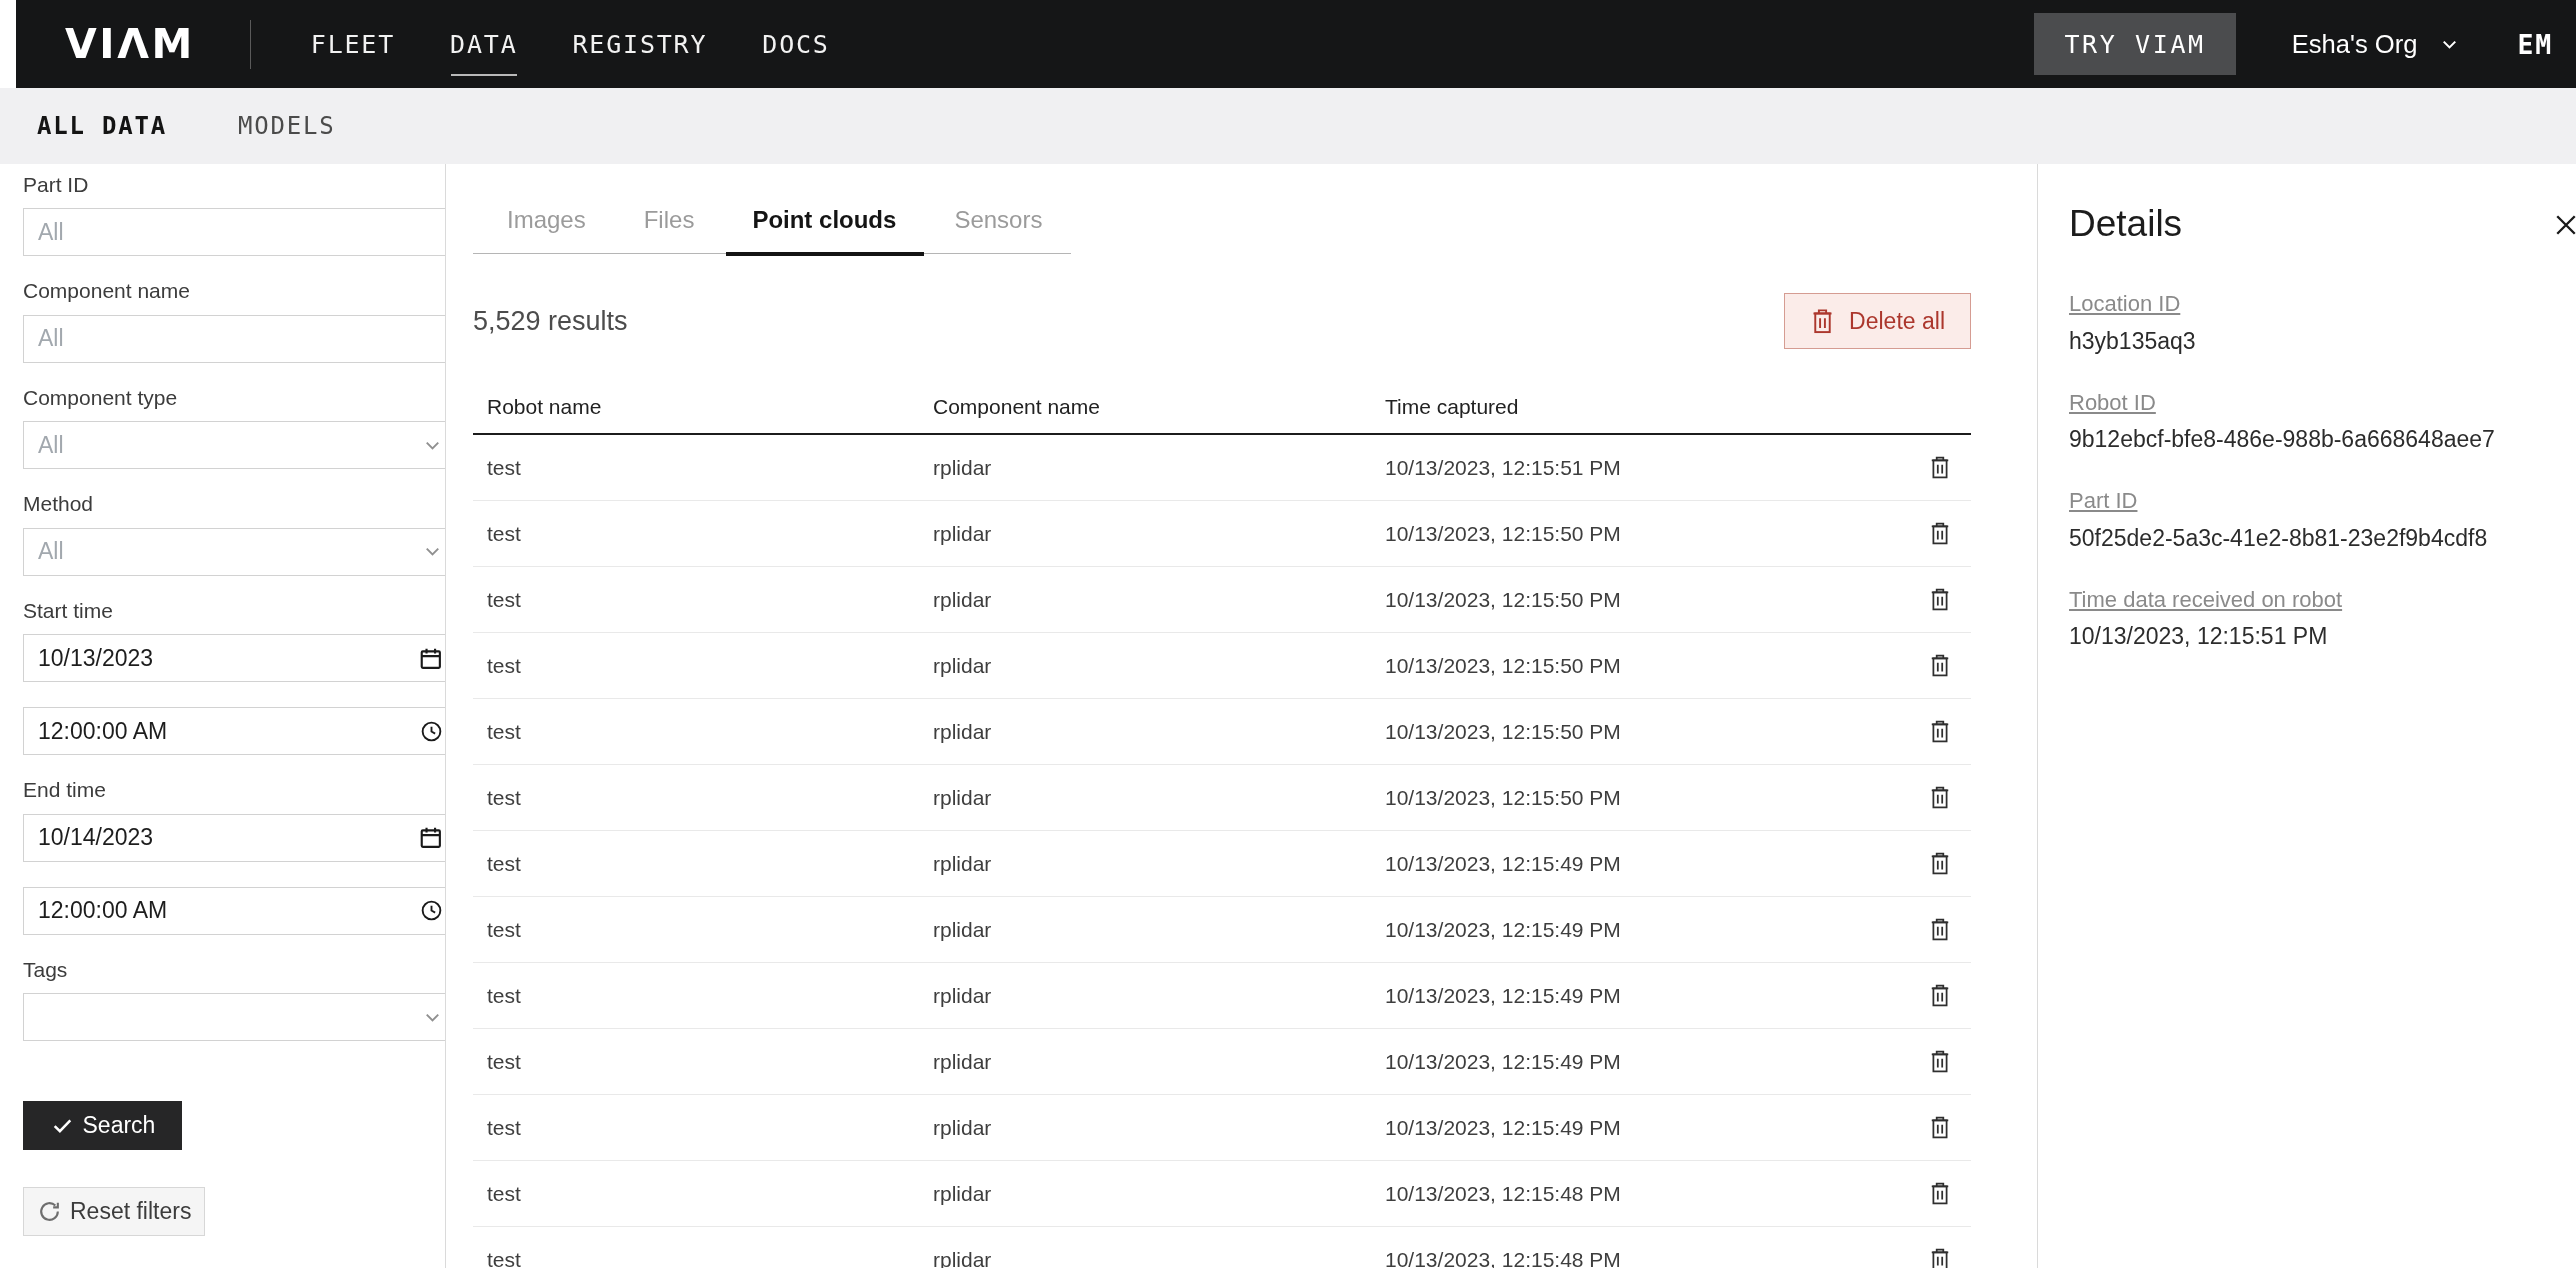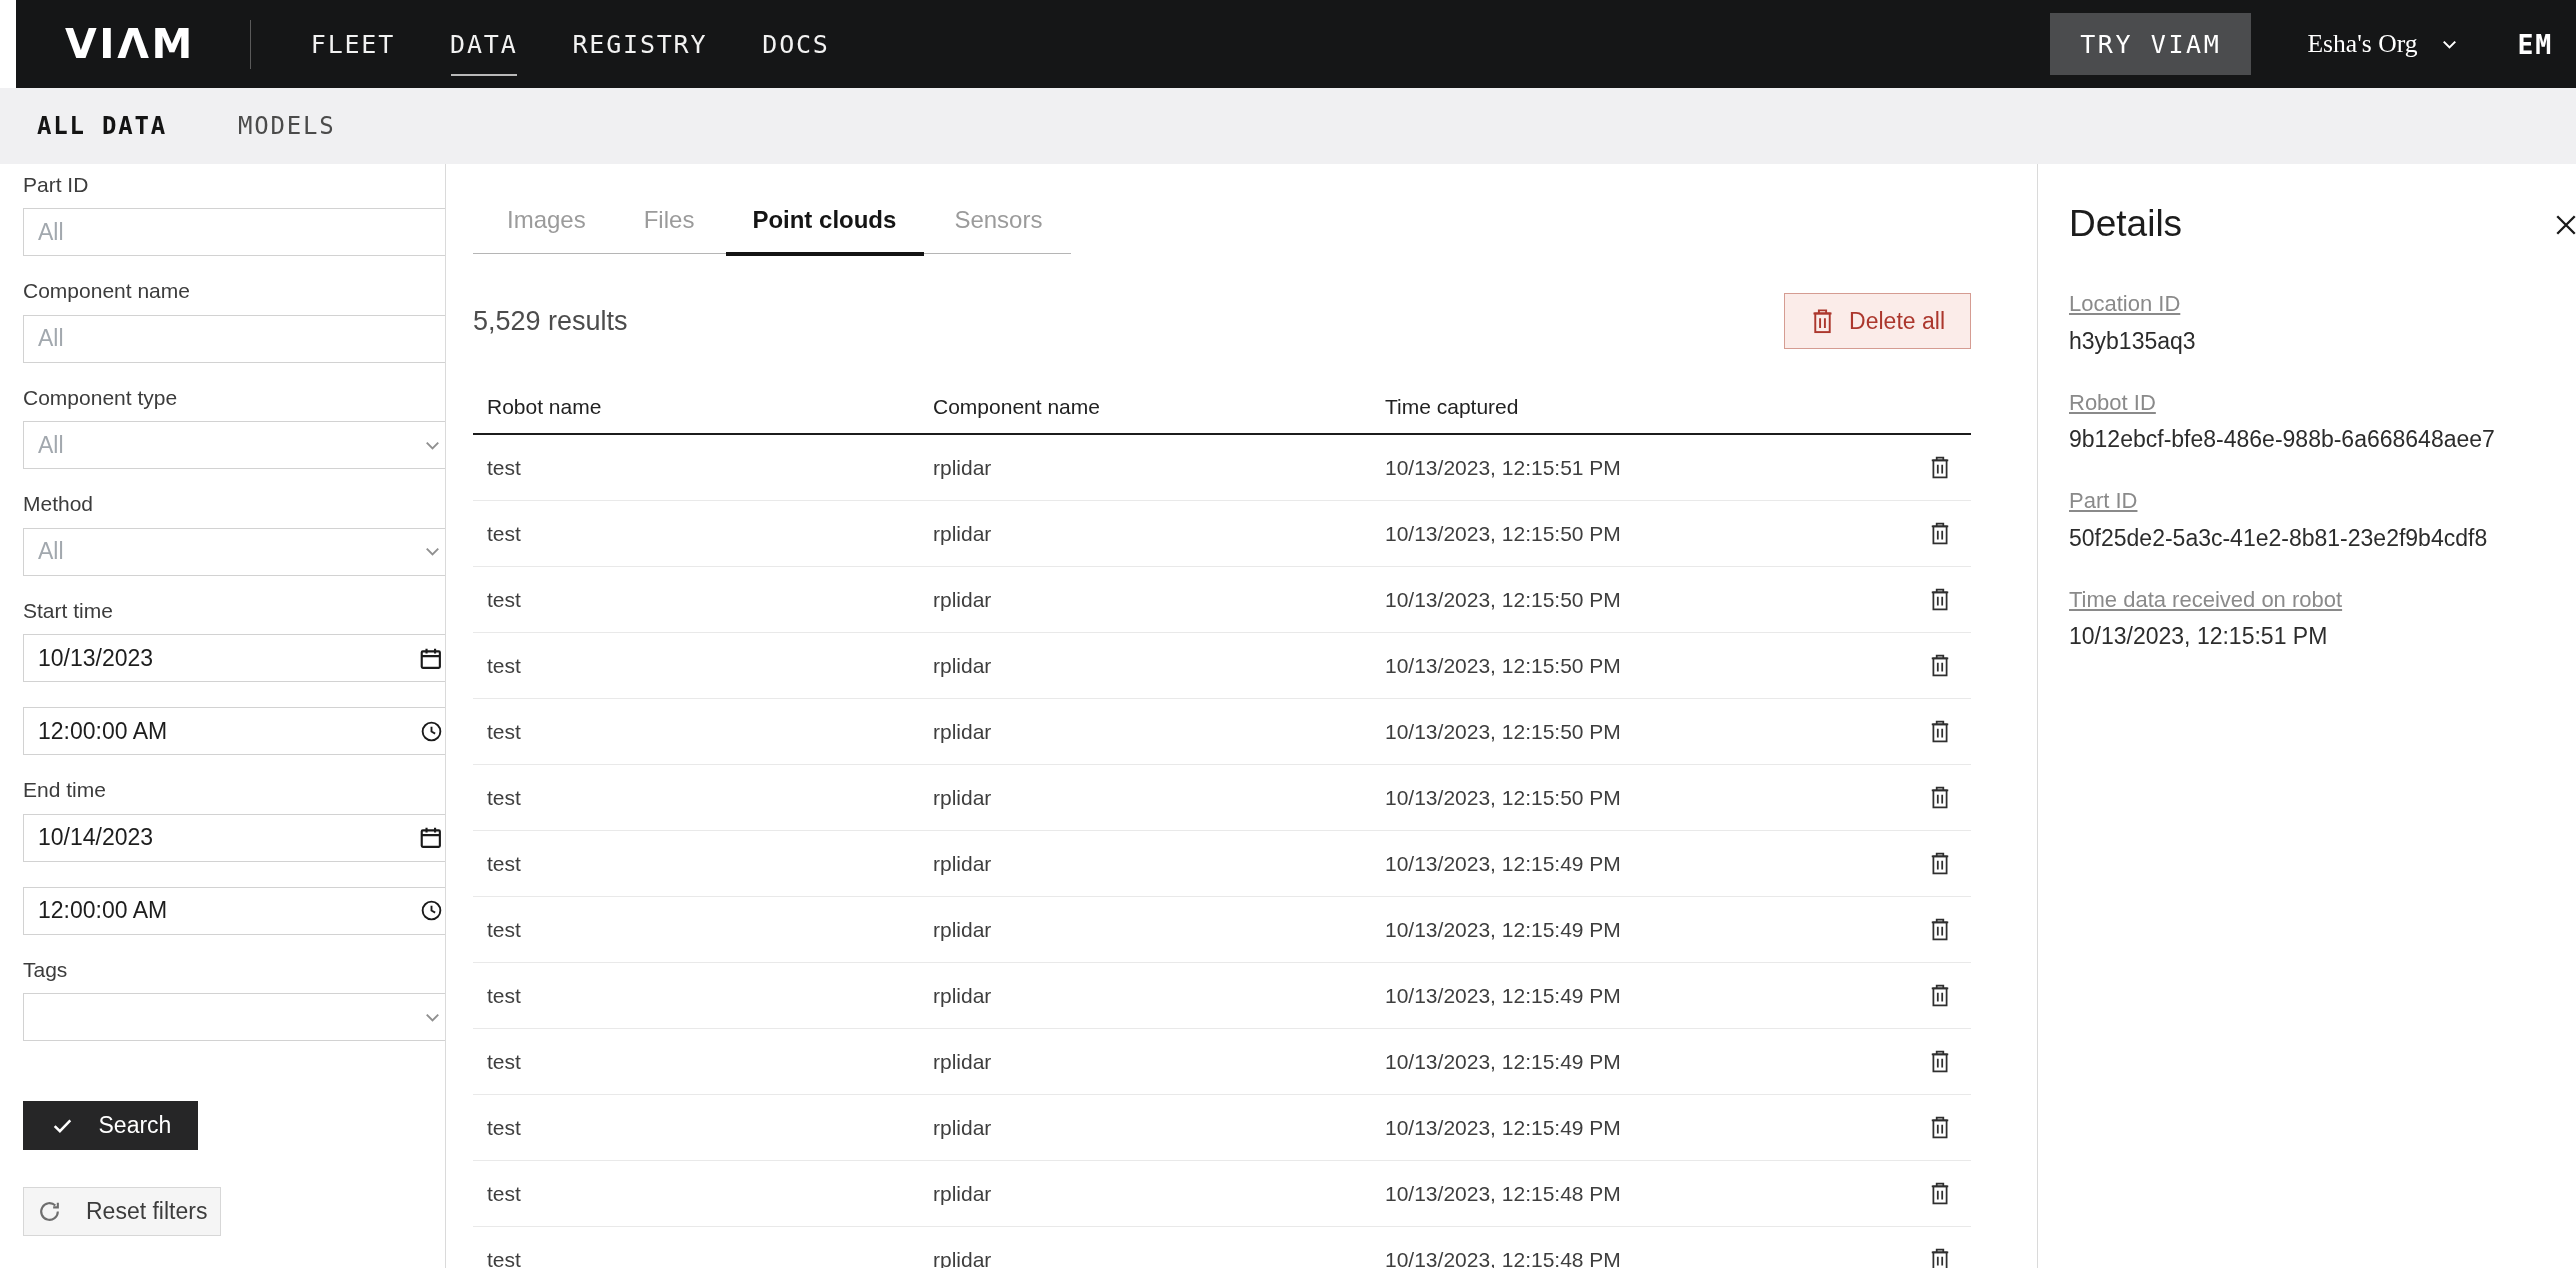--- a/index.html
+++ b/index.html
@@ -28,21 +28,21 @@
   .nav-item.active::after {
     content:""; position:absolute; left:0.9px; right:0.9px; bottom:-17.6px;
     height:2.6px; background:#b9b9b9;
   }
   .topnav-right { margin-left:auto; display:flex; align-items:center; gap:56px; padding-right:39px; }
   .try-btn {
     background:#4b4c4e; color:#ffffff; font-family:"DejaVu Sans Mono", monospace;
     font-size:25px; letter-spacing:2.6px; height:62px; padding:0 30px;
     display:flex; align-items:center; border:none; cursor:pointer;
   }
-  .org { display:flex; align-items:center; gap:21px; color:#ffffff; font-size:25.6px; cursor:pointer;font-family:Liberation Serif, serif; }
+  .org { display:flex; align-items:center; gap:21px; color:#ffffff; font-size:25.6px; cursor:pointer; }
   .initials {
     color:#ffffff; font-family:"DejaVu Sans Mono", monospace;
     font-weight:700; font-size:26.5px; letter-spacing:1.8px; cursor:pointer;
   }
 
   
   .subnav {
     position:absolute; left:0; top:88px; width:2576px; height:76px;
     background:#f0f0f2; display:flex; align-items:center; gap:71px;
     padding-left:37px; font-family:"DejaVu Sans Mono", monospace;
@@ -62,21 +62,21 @@
   .fctrl {
     width:436px; height:48px; border:0.9px solid #d2d2d2; background:#fff;
     display:flex; align-items:center; justify-content:space-between;
     padding:0 14px; font-size:23px; color:#1d1d1d; cursor:pointer;
   }
   input.fctrl { outline:none; font-family:"Liberation Sans", sans-serif; cursor:text; }
   input.fctrl::placeholder { color:#a2a8ae; opacity:1; }
   .fctrl .ph { color:#a2a8ae; }
   .stack2 { margin-top:25px; }
   .btn {
-    display:inline-flex; align-items:center; gap:24px; height:49px;
+    display:inline-flex; align-items:center; gap:8px; height:49px;
     font-size:23px; cursor:pointer; border:none;
     font-family:"Liberation Sans", sans-serif;
   }
   .btn-search { margin-top:37px; background:#262627; color:#ffffff; padding:0 26.5px; }
   .btn-light  { margin-top:37px; background:#f5f5f5; border:0.9px solid #d7d7d7; color:#3c3c3c; padding:0 13px; }
 
   
   .main {
     position:absolute; left:446px; top:164px; width:1552px; height:1105px;
     padding:42px 0 0 27px; overflow:hidden;

